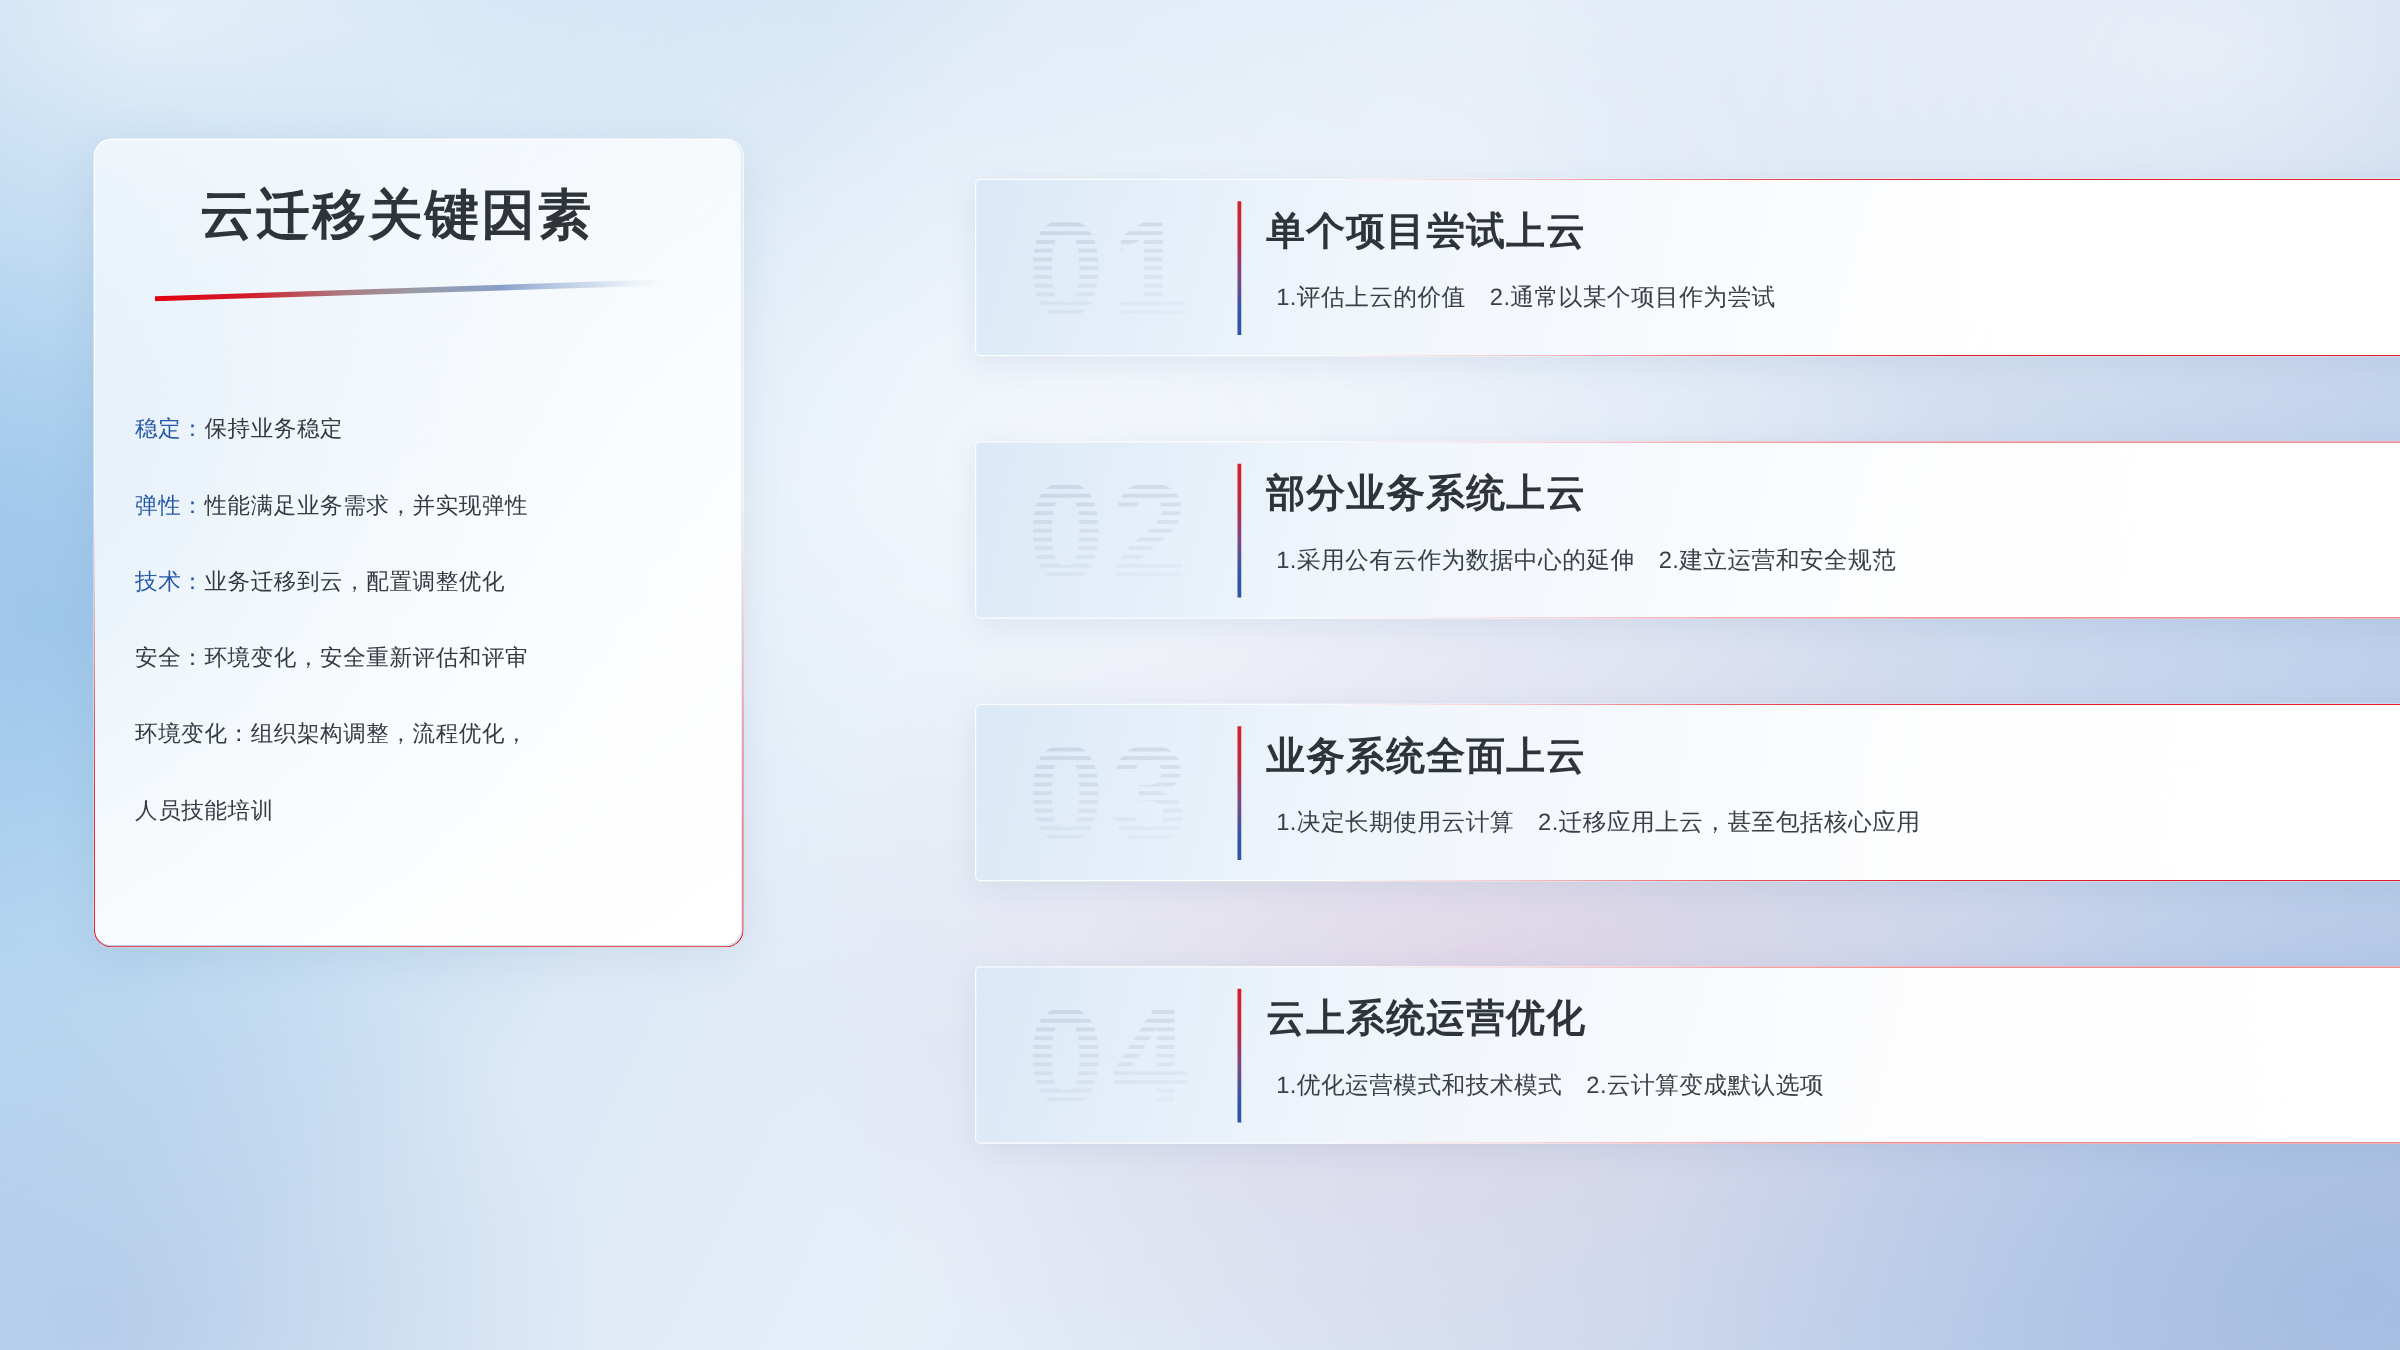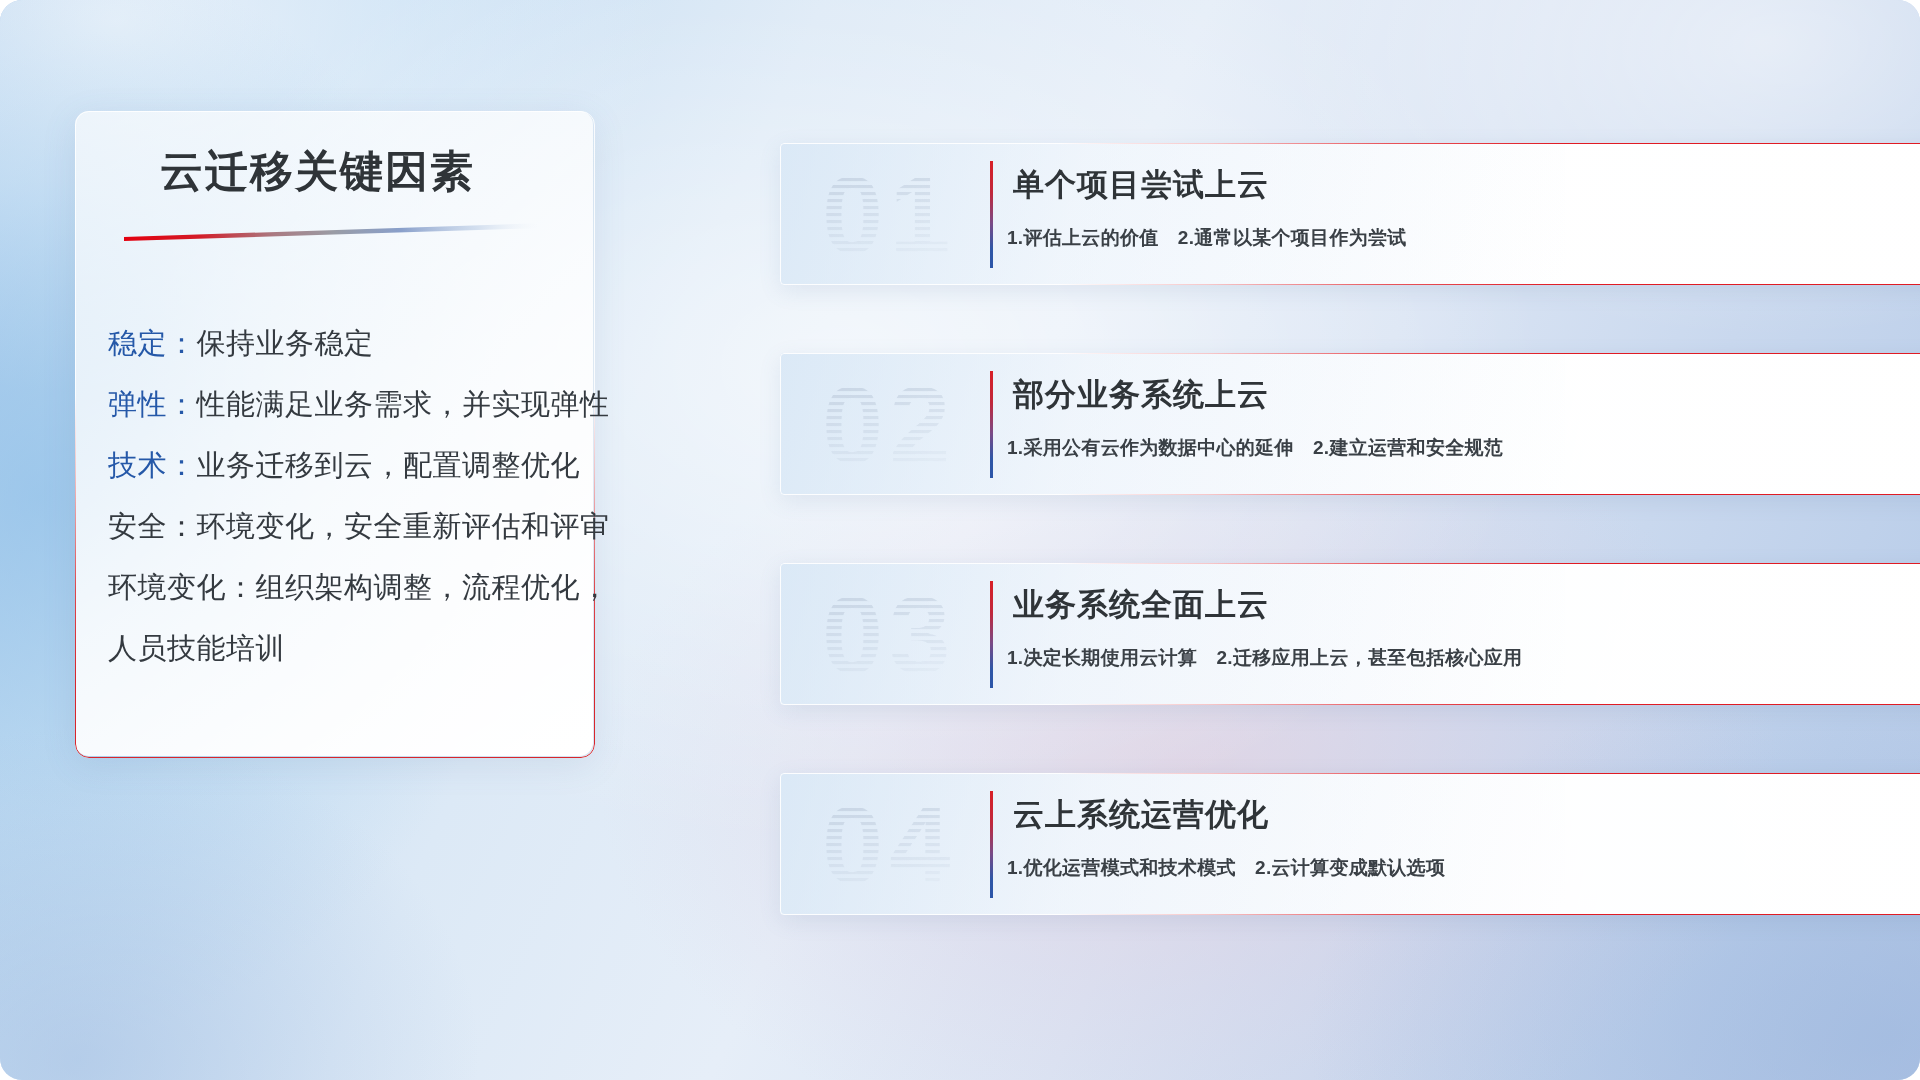--- a/index.html
+++ b/index.html
@@ -12,21 +12,20 @@
     font-family: "Liberation Sans", "DejaVu Sans", sans-serif;
   }
 
   
   #stage {
     position: relative;
     width: 1920px;
     height: 1080px;
     background: #cfe0f2;
     overflow: hidden;
-    border-radius: 22px;
   }
   .bg-layer { position: absolute; inset: 0; }
 
   .bg-base {
     background:
       linear-gradient(115deg,
         #a9c9ea 0%,
         #c3dcf2 16%,
         #dce9f6 34%,
         #e6eef8 50%,
@@ -167,21 +166,21 @@
     overflow: visible;
   }
 
   #panel-list {
     position: absolute;
     left: 108px;
     top: 313px;
     width: 470px;
   }
   .list-row {
-    font-size: 29px;
+    font-size: 18px;
     line-height: 61px;
     color: #343a40;
     white-space: nowrap;
     letter-spacing: 0.5px;
   }
   .list-row .k { color: #2558a8; }
   .list-row .k-dark { color: #343a40; }
   .list-row .v { color: #343a40; }
 
   
@@ -262,27 +261,26 @@
     left: 233px;
     top: 21px;
     font-size: 31px;
     font-weight: bold;
     color: #2f3438;
     letter-spacing: 1px;
     white-space: nowrap;
   }
   .step-desc {
     position: absolute;
-    left: 227px;
+    left: 241px;
     top: 82px;
     font-size: 19px;
     color: #3a4046;
     letter-spacing: 0.3px;
     white-space: nowrap;
-    font-weight: bold;
   }
 </style>
 </head>
 <body>
 
 <div id="stage">
 
   <div class="bg-layer bg-base"></div>
   <div class="bg-layer bg-blob-1"></div>
   <div class="bg-layer bg-blob-2"></div>

